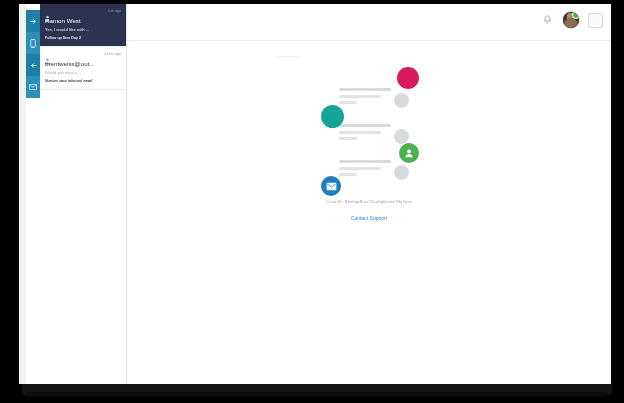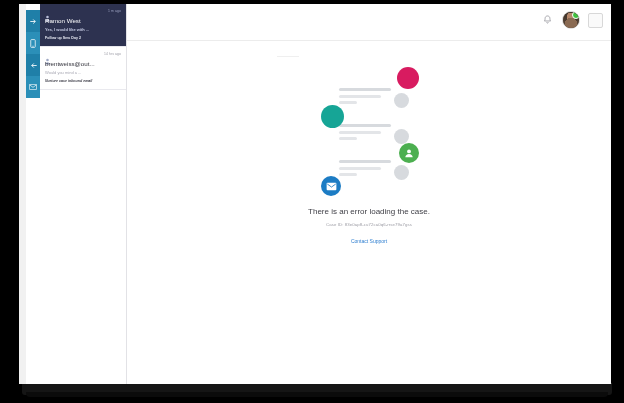--- a/index.html
+++ b/index.html
@@ -448,21 +448,20 @@
             <span>
               <svg width="11" height="9" viewBox="0 0 14 11">
                 <rect x="0.8" y="0.8" width="12.4" height="9.4" rx="1.2" fill="#ffffff"></rect>
                 <path d="M2 2.6L7 6.2 12 2.6" stroke="#1c7cc4" stroke-width="1.1" fill="none" stroke-linecap="round" stroke-linejoin="round"></path>
               </svg>
             </span>
           </div>
 
         </div>
 
-        <div id="error-title">There is an error loading the case.</div>
 
         <div id="error-caseid">Case ID: 83e0ap8-cu72ca0q6-rrse79a7gss</div>
 
         <a id="contact-support-link">Contact Support</a>
 
       </div>
 
     </div>
 
   </div>

